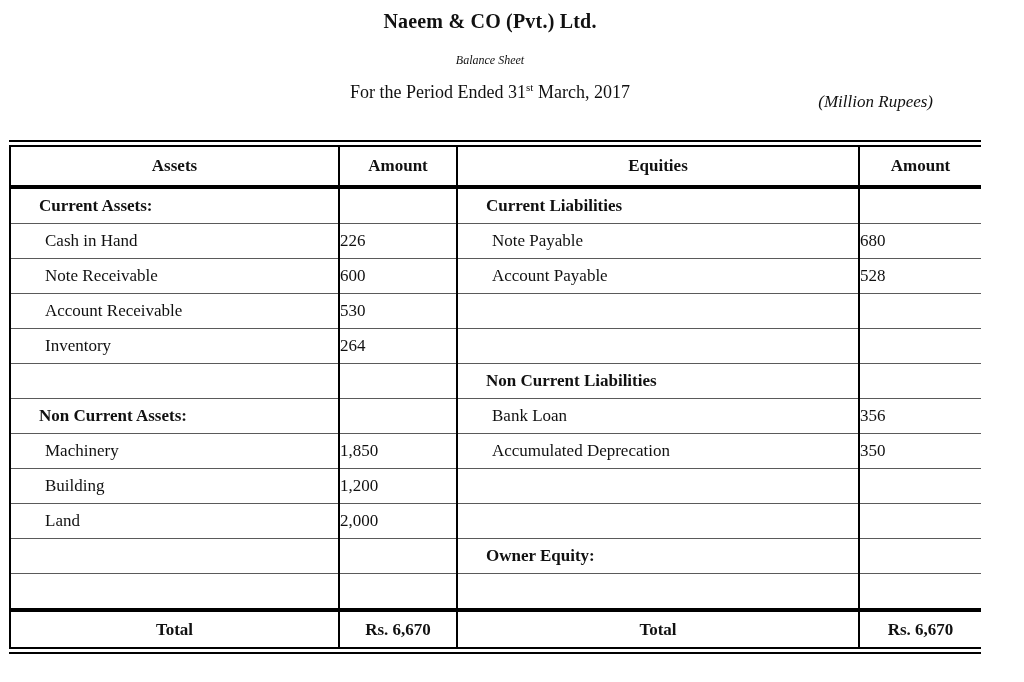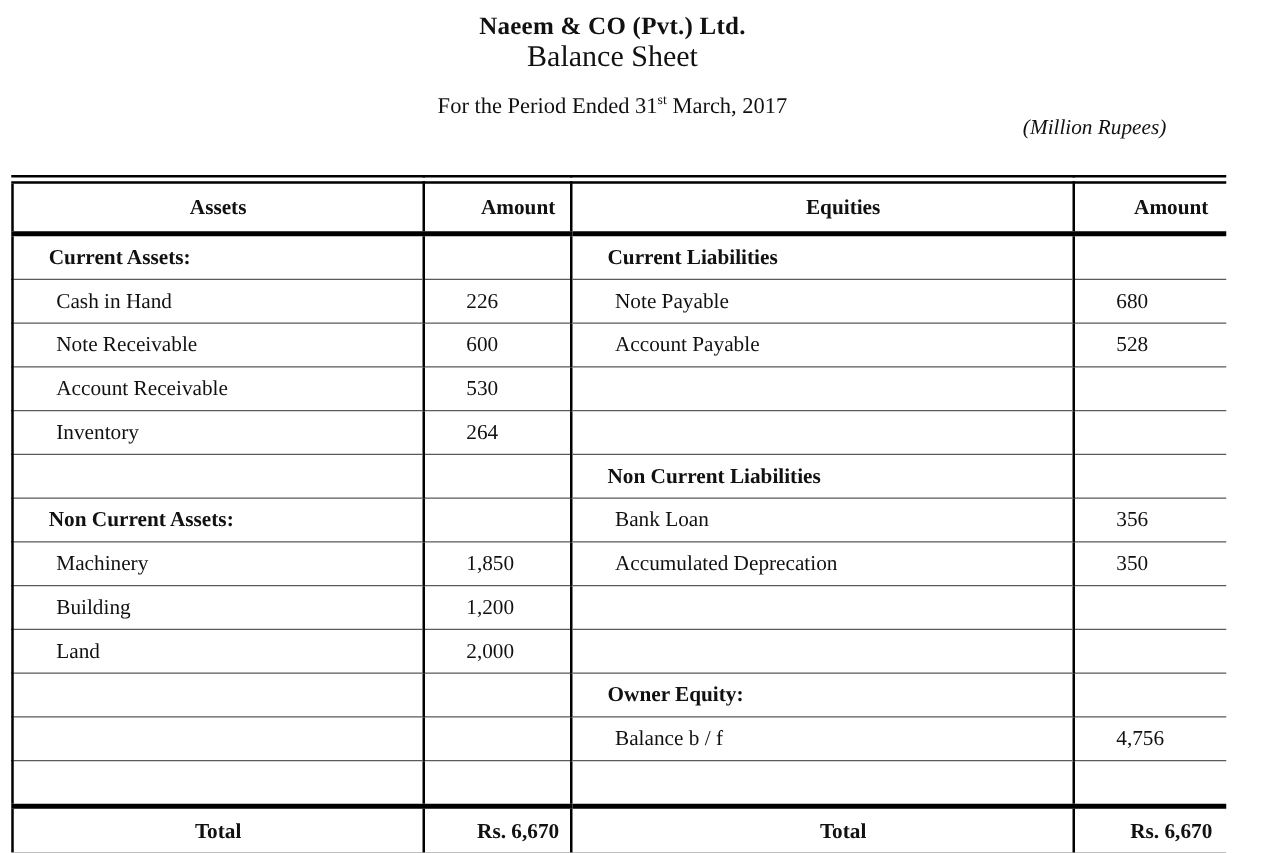--- a/index.html
+++ b/index.html
@@ -24,22 +24,23 @@
     left: 0;
     width: 980px;
     text-align: center;
   }
   .company {
     font-size: 20px;
     font-weight: bold;
     letter-spacing: 0.2px;
   }
   .report {
-    font-size: 24px;
-    margin-top: 0;
+    font-size: 12px;
+    font-style: italic;
+    margin-top: 20px;
   }
   .period {
     font-size: 18px;
     margin-top: 14px;
   }
   .period sup {
     font-size: 11px;
     line-height: 0;
   }
   .unit-note {
@@ -63,21 +64,20 @@
   table.bs th, table.bs td {
     padding: 0;
     overflow: hidden;
     white-space: nowrap;
     font-size: 17px;
     vertical-align: middle;
   }
   table.bs th:nth-child(n+2),
   table.bs td:nth-child(n+2) {
     border-left: 2px solid #000000;
-    padding-left: 33px;
   }
   thead th {
     height: 38px;
     font-weight: bold;
     text-align: center;
     border-bottom: 4px solid #000000;
     margin-left: 40px;
   }
   tbody td {
     height: 34px;
@@ -194,26 +194,20 @@
         </tr>
         <tr>
           <td class="label blank"></td>
           <td class="amount"></td>
           <td class="label section">Owner Equity:</td>
           <td class="amount"></td>
         </tr>
         <tr>
           <td class="label blank"></td>
           <td class="amount"></td>
-          <td class="label item">Balance b / f</td>
-          <td class="amount">4,756</td>
-        </tr>
-        <tr>
-          <td class="label blank"></td>
-          <td class="amount"></td>
           <td class="label blank"></td>
           <td class="amount"></td>
         </tr>
       </tbody>
     <tfoot>
       <tr>
         <td>Total</td>
         <td>Rs. 6,670</td>
         <td>Total</td>
         <td>Rs. 6,670</td>

